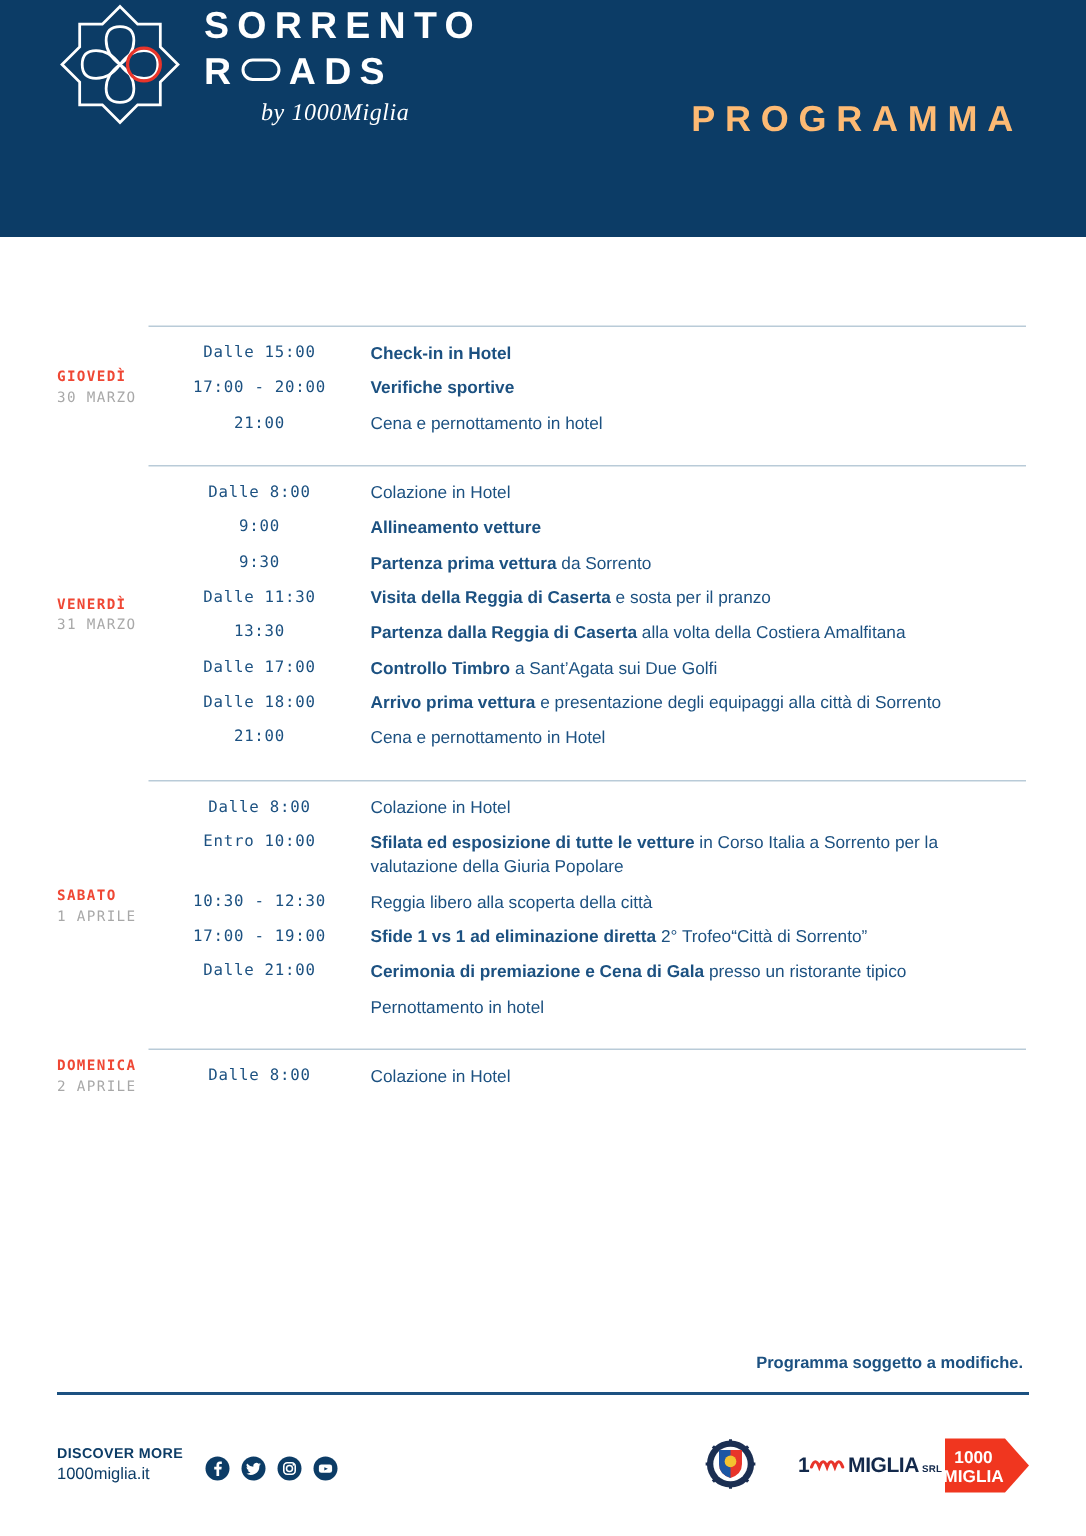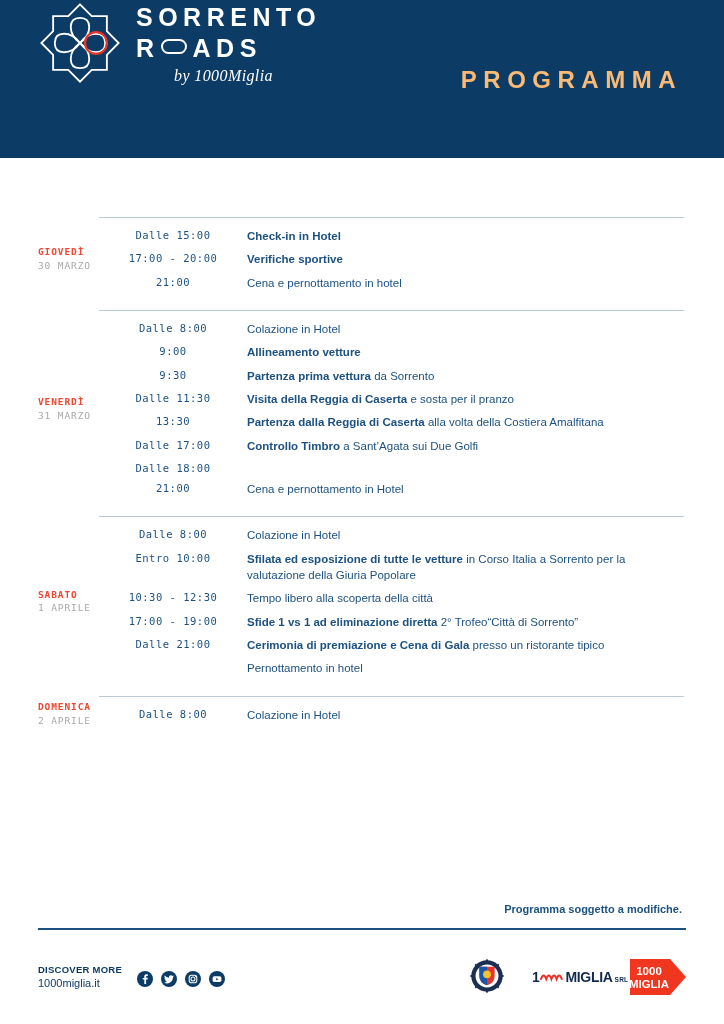--- a/index.html
+++ b/index.html
@@ -369,20 +369,21 @@
           <div class="row">
             <div class="row-time">13:30</div>
             <div class="row-desc"><b>Partenza dalla Reggia di Caserta</b><span> alla volta della Costiera Amalfitana</span></div>
           </div>
           <div class="row">
             <div class="row-time">Dalle 17:00</div>
             <div class="row-desc"><b>Controllo Timbro</b><span> a Sant’Agata sui Due Golfi</span></div>
           </div>
           <div class="row">
             <div class="row-time">Dalle 18:00</div>
+            <div class="row-desc"><b>Arrivo prima vettura</b><span> e presentazione degli equipaggi alla città di Sorrento</span></div>
           </div>
           <div class="row">
             <div class="row-time">21:00</div>
             <div class="row-desc"><span>Cena e pernottamento in Hotel</span></div>
           </div>
         </div>
       </div>
       <div class="day-block">
         <div class="day-left">
           <div class="day-name">SABATO</div>
@@ -392,21 +393,21 @@
           <div class="row">
             <div class="row-time">Dalle 8:00</div>
             <div class="row-desc"><span>Colazione in Hotel</span></div>
           </div>
           <div class="row">
             <div class="row-time">Entro 10:00</div>
             <div class="row-desc"><b>Sfilata ed esposizione di tutte le vetture</b><span> in Corso Italia a Sorrento per la valutazione della Giuria Popolare</span></div>
           </div>
           <div class="row">
             <div class="row-time">10:30 - 12:30</div>
-            <div class="row-desc"><span>Tempo libero alla scoperta della città</span></div>
+            <div class="row-desc"><span>Reggia libero alla scoperta della città</span></div>
           </div>
           <div class="row">
             <div class="row-time">17:00 - 19:00</div>
             <div class="row-desc"><b>Sfide 1 vs 1 ad eliminazione diretta</b><span> 2° Trofeo“Città di Sorrento”</span></div>
           </div>
           <div class="row">
             <div class="row-time">Dalle 21:00</div>
             <div class="row-desc"><b>Cerimonia di premiazione e Cena di Gala</b><span> presso un ristorante tipico</span></div>
           </div>
           <div class="row">

